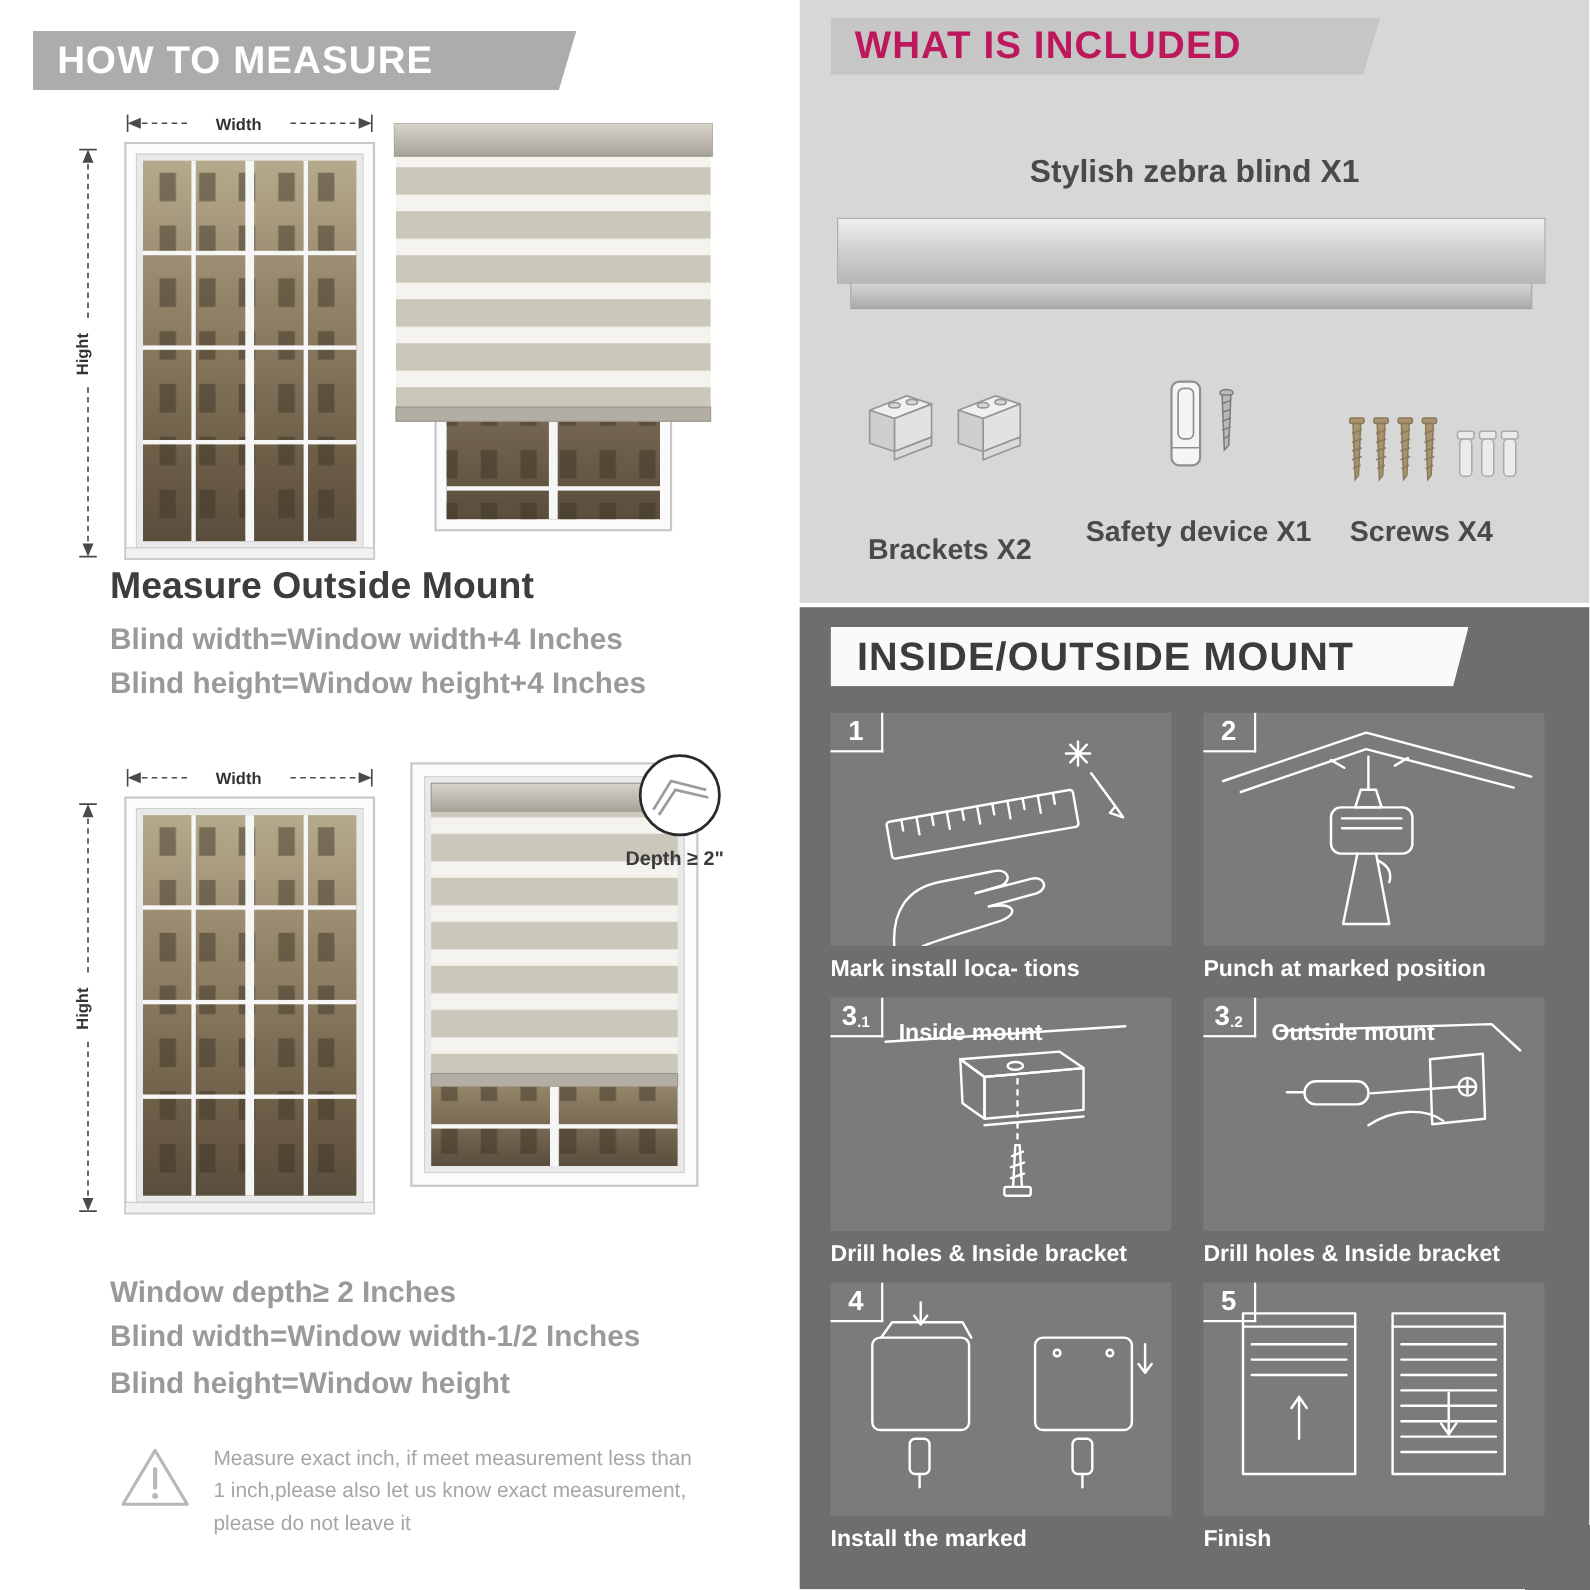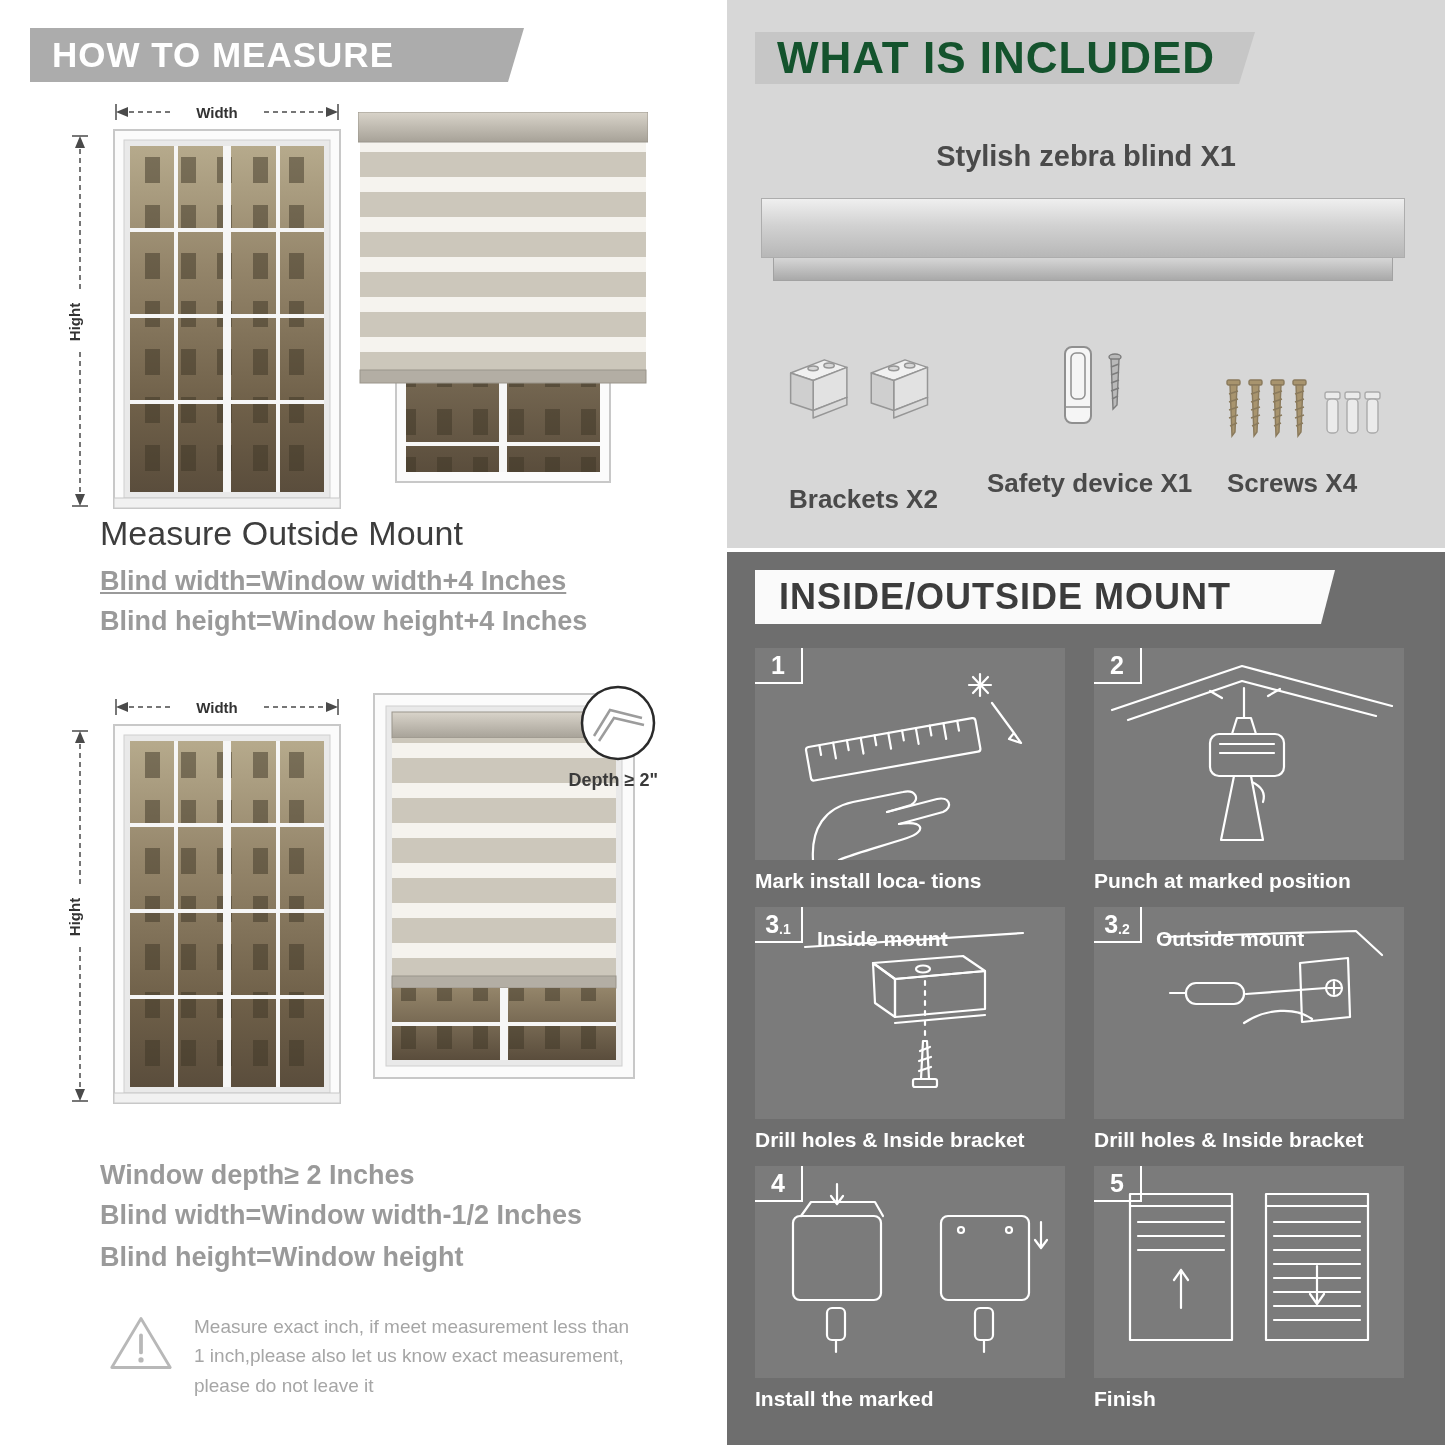--- a/index.html
+++ b/index.html
@@ -10,34 +10,34 @@
   .left { position:absolute; left:0; top:0; width:715px; height:1445px; background:#fff; }
   .banner { font-weight:bold; letter-spacing:1px; }
   .howto-banner { position:absolute; left:30px; top:28px; width:472px; height:54px; background:#acacac;
     color:#ffffff; font-size:35px; line-height:54px; padding-left:22px;
     clip-path:polygon(0 0,100% 0,calc(100% - 16px) 100%,0 100%); }
   .fig { position:absolute; }
   .fig1-window { left:66px; top:100px; width:280px; height:410px; }
   .fig1-blind  { left:358px; top:112px; width:290px; height:375px; }
   .fig2-window { left:66px; top:695px; width:280px; height:410px; }
   .fig2-blind  { left:358px; top:678px; width:310px; height:420px; }
-  .h2 { position:absolute; font-size:34px; font-weight:normal; color:#3d3d3d; }
+  .h2 { position:absolute; font-size:34px; font-weight:bold; color:#3d3d3d; }
   .outside-title { left:100px; top:514px; }
   .inside-title  { left:100px; top:1108px; }
   .body-line { position:absolute; left:100px; font-size:27px; font-weight:bold; color:#9a9a9a; }
-  .l-out1 { top:566px;text-decoration:underline; } .l-out2 { top:606px; }
+  .l-out1 { top:566px; } .l-out2 { top:606px; }
   .l-in1 { top:1160px; } .l-in2 { top:1200px; } .l-in3 { top:1242px; }
   .warning { position:absolute; left:108px; top:1312px; width:545px; display:flex; gap:20px; align-items:flex-start; }
   .warn-text { font-size:19px; color:#a6a6a6; line-height:1.55; width:440px; }
 
   
   .right { position:absolute; left:727px; top:0; width:718px; height:1445px; }
   .included { position:absolute; left:0; top:0; width:718px; height:548px; background:#d7d7d7; }
-  .included-banner { position:absolute; left:28px; top:32px; width:478px; height:52px; background:#c6c6c6;
-    color:#14532d; font-size:44px; line-height:52px; padding-left:22px;
+  .included-banner { position:absolute; left:28px; top:16px; width:478px; height:52px; background:#c6c6c6;
+    color:#be185d; font-size:35px; line-height:52px; padding-left:22px;
     clip-path:polygon(0 0,100% 0,calc(100% - 16px) 100%,0 100%); }
   .blind-name { position:absolute; left:0; top:140px; width:718px; text-align:center;
     font-size:29px; font-weight:bold; color:#4a4a4a; }
   .headrail { position:absolute; left:34px; top:198px; width:644px; }
   .headrail-top { height:58px; background:linear-gradient(180deg,#efefef 0%,#d2d2d2 45%,#b7b7b7 100%); border:1px solid #adadad; }
   .headrail-bottom { margin:0 12px; height:22px; background:linear-gradient(180deg,#d6d6d6,#a9a9a9); border:1px solid #a2a2a2; border-top:none; }
   .item-icon { position:absolute; }
   .item-brackets { left:58px; top:352px; width:150px; height:72px; }
   .item-safety  { left:300px; top:338px; width:130px; height:96px; }
   .item-screws  { left:492px; top:372px; width:170px; height:86px; }

